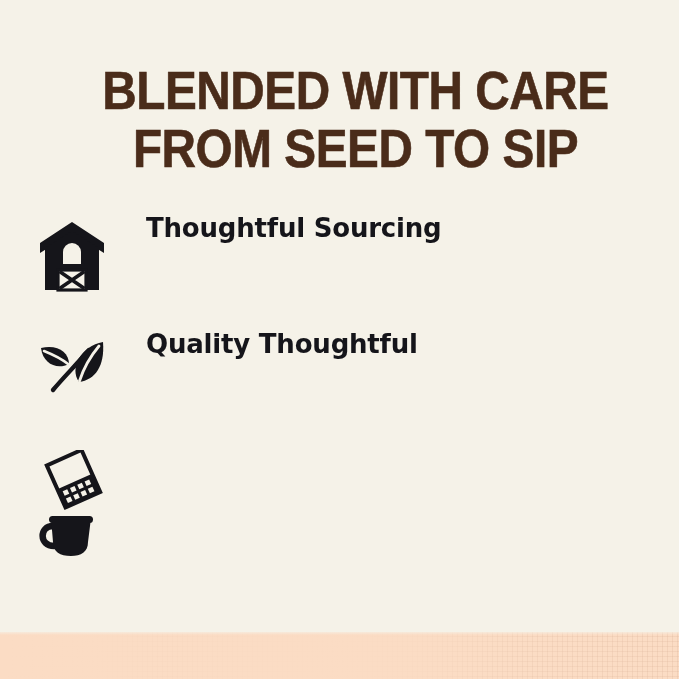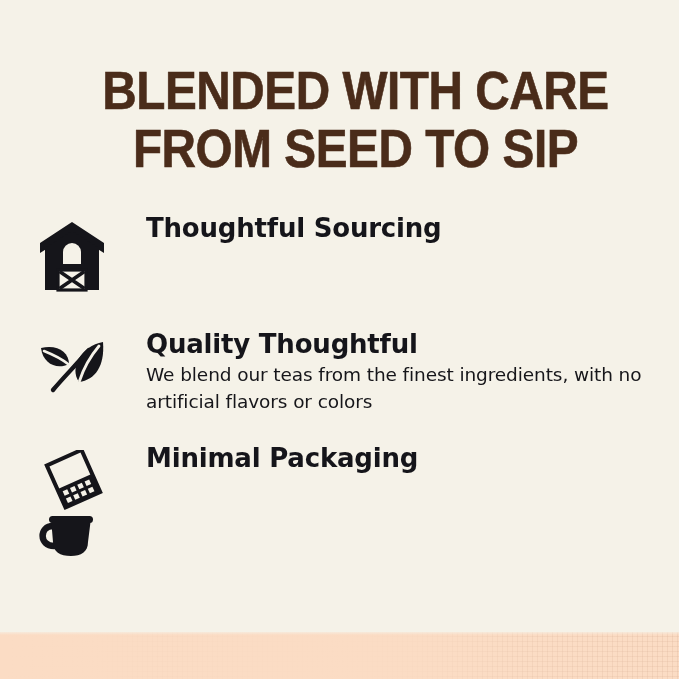--- a/index.html
+++ b/index.html
@@ -201,21 +201,20 @@
 
           <path d="M7 15 C17 19 26 24 31 28" stroke="#f5f2e8" stroke-width="2.6" fill="none" stroke-linecap="round"></path>
 
           <path d="M66 6 C68 30 58 44 42 46 C32 32 44 10 66 6 Z" fill="#15151a"></path>
 
           <path d="M62 10 C52 22 46 34 42.5 45" stroke="#f5f2e8" stroke-width="2.8" fill="none" stroke-linecap="round"></path>
         </svg>
       </div>
       <div class="feat-text">
         <div class="feat-title">Quality Thoughtful</div>
-        <p class="feat-body">We blend our teas from the finest ingredients, with no artificial flavors or colors</p>
       </div>
     </div>
 
     <div class="feature feature--packaging">
       <div class="feat-icon">
         <svg width="70" height="108" viewBox="0 0 70 108" aria-hidden="true">
 
           <g transform="rotate(-24 36 30)">
             <rect x="18" y="6" width="38" height="46" fill="none" stroke="#15151a" stroke-width="4"></rect>
 
@@ -233,21 +232,20 @@
           </g>
 
           <path d="M16 76 C2 76 2 96 17 96" stroke="#15151a" stroke-width="6.5" fill="none" stroke-linecap="round"></path>
 
           <path d="M14 68 L54 68 L51 92 C51 102 44 106 34 106 C23 106 16 102 16 92 Z" fill="#15151a"></path>
 
           <rect x="12" y="66" width="44" height="7" rx="3.5" fill="#15151a"></rect>
         </svg>
       </div>
       <div class="feat-text">
-        <div class="feat-title">Minimal Packaging</div>
       </div>
     </div>
 
   </div>
 
   <div class="bottom-band">
     <div class="band-texture"></div>
     <div class="band-fade"></div>
     <div class="band-top-edge"></div>
   </div>

